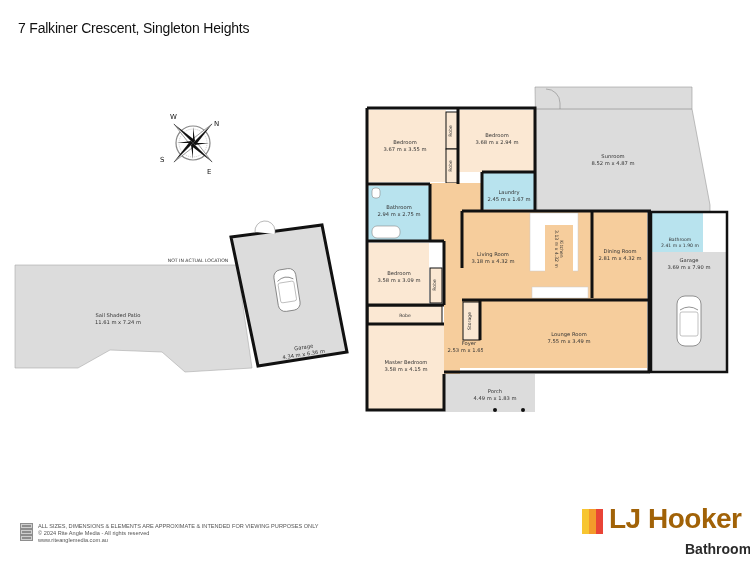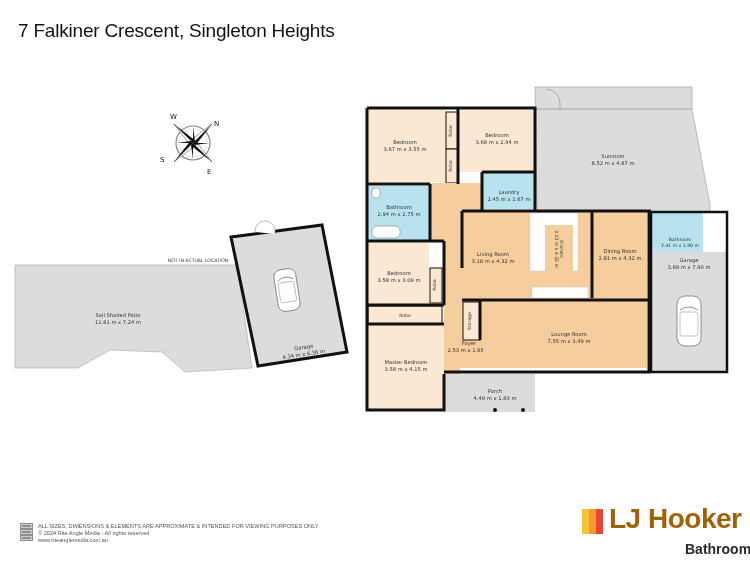--- a/index.html
+++ b/index.html
@@ -1,17 +1,17 @@
 <!DOCTYPE html>
 <html><head>
 <meta charset="utf-8">
 <style>
   html, body { margin:0; padding:0; background:#ffffff; }
   body { width:750px; height:563px; position:relative; overflow:hidden; font-family:"Liberation Sans", sans-serif; color:#222; }
-  .title { position:absolute; left:18px; top:20px; font-size:19px; color:#111; letter-spacing:-0.2px; }
+  .title { position:absolute; left:18px; top:20px; font-size:14px; color:#111; letter-spacing:-0.2px; }
   svg.plan { position:absolute; left:0; top:0; }
   .lbl { font-family:"DejaVu Sans", sans-serif; font-size:5.2px; fill:#333; text-anchor:middle; }
   .lbl-sm { font-family:"DejaVu Sans", sans-serif; font-size:4.6px; fill:#333; text-anchor:middle; }
   .note { font-family:"DejaVu Sans", sans-serif; font-size:4.6px; fill:#333; text-anchor:middle; }
   .footer { position:absolute; left:20px; top:523px; display:flex; align-items:flex-start; gap:5px; }
   .footer-logo { width:13px; height:18px; background:#8e8e8e; display:flex; flex-direction:column; align-items:center; justify-content:center; }
   .footer-logo span { width:9px; height:3px; border:1px solid #cfcfcf; margin:1px 0; }
   .footer-text { font-size:5.6px; color:#555; line-height:7px; }
   .brand { position:absolute; left:582px; top:505px; }
   .brand-bars { position:absolute; left:0; top:4px; display:flex; }

